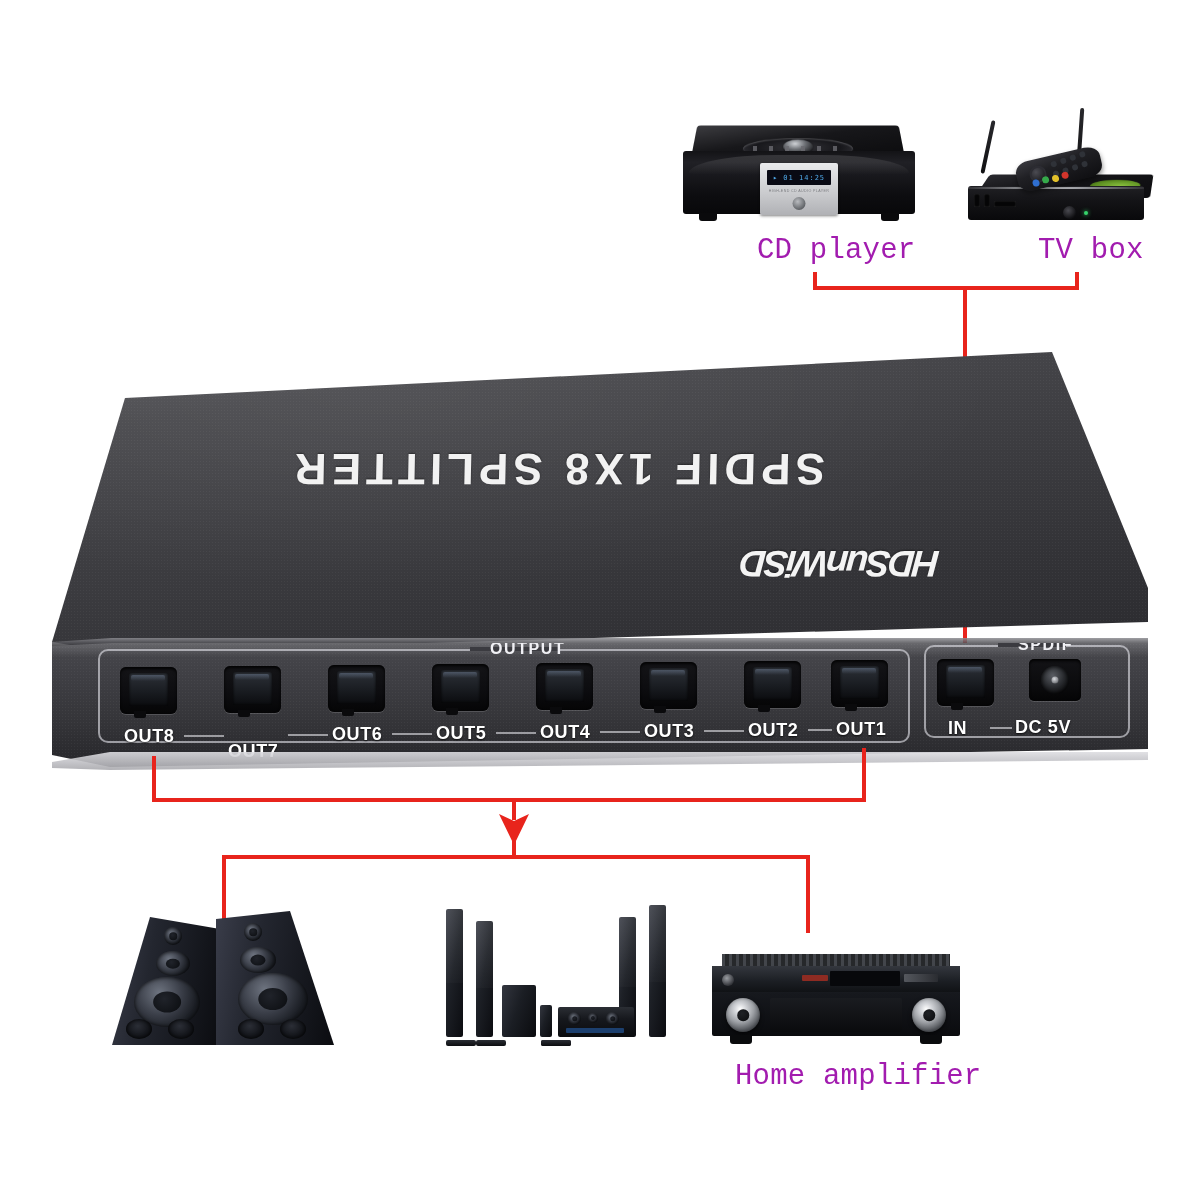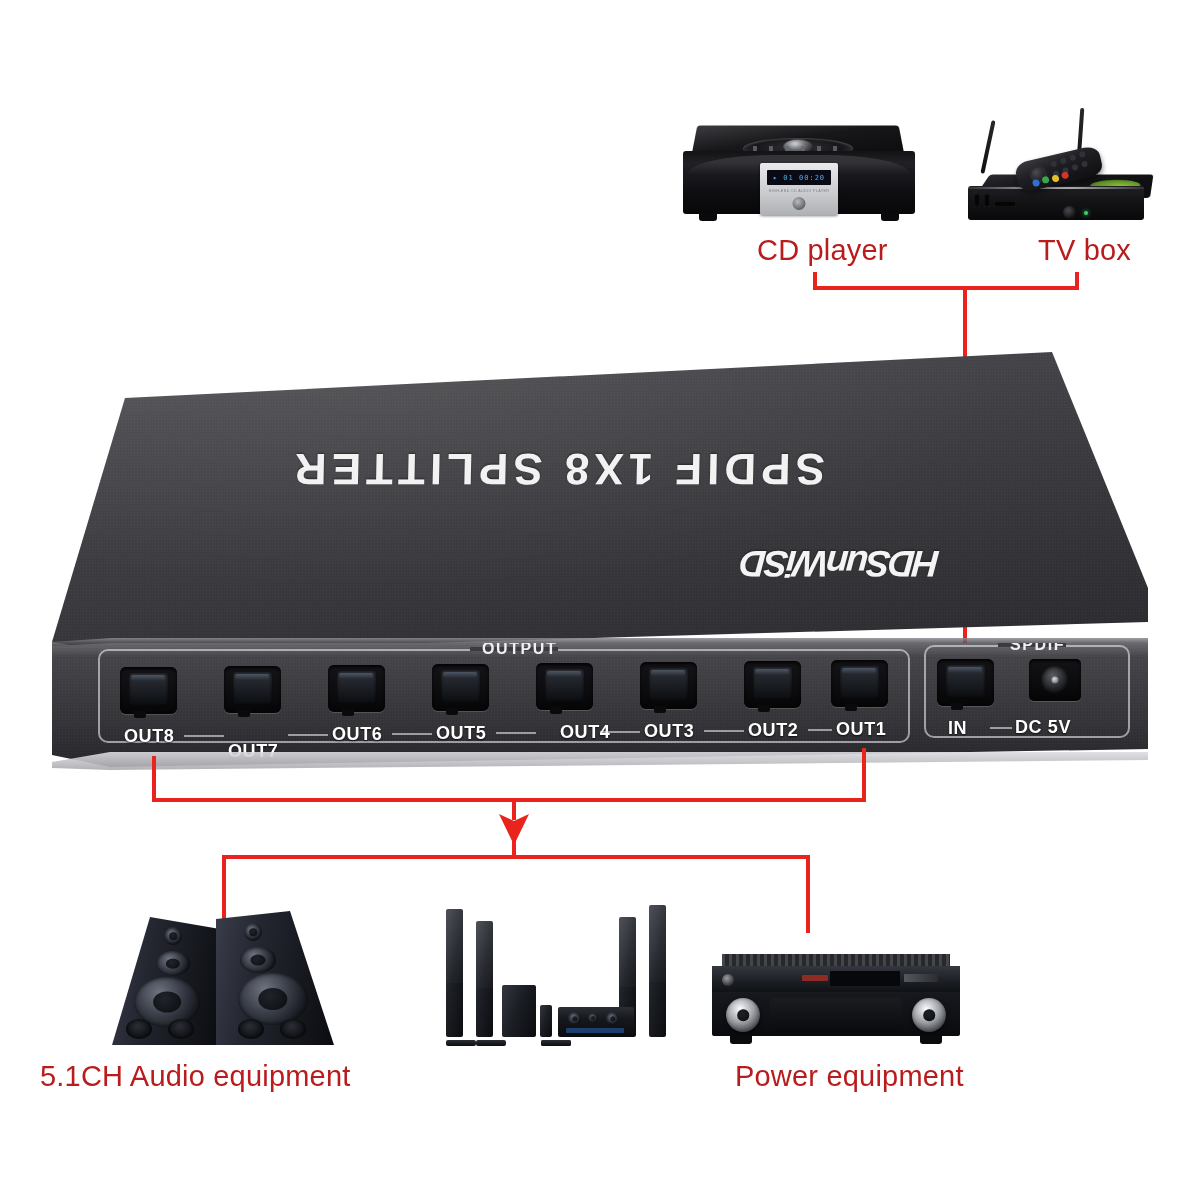--- a/index.html
+++ b/index.html
@@ -10,22 +10,22 @@
     font-family:"Liberation Sans", sans-serif;
     overflow:hidden;
     position:relative;
   }
   #stage { position:absolute; inset:0; }
 
   
   .abs { position:absolute; }
   .redline { position:absolute; background:#e8241c; }
   .caption {
-    position:absolute; color:#b91c1c; font-size:29px;
-    font-family:Liberation Sans, sans-serif; white-space:nowrap;
+    position:absolute; color:#a21caf; font-size:29px;
+    font-family:Liberation Mono, monospace; white-space:nowrap;
     letter-spacing:.2px;
   }
 
   
   #cd-player { position:absolute; left:683px; top:118px; width:232px; height:112px; }
   .cd-topface{
     position:absolute; left:8px; top:0; width:214px; height:40px;
     background:linear-gradient(170deg,#3c3c40 0%, #17171a 45%, #0b0b0d 100%);
     border-radius:4px 4px 0 0;
     transform:perspective(320px) rotateX(30deg);
@@ -202,21 +202,21 @@
   }
 
   
   .silk{
     position:absolute; border:2px solid rgba(226,226,232,.62);
     border-radius:10px;
   }
   .silk-label{
     position:absolute; color:#f0f0f4; font-size:16px; font-weight:bold;
     letter-spacing:1.6px; background:transparent; padding:0 6px;
-    font-family:"Liberation Sans", sans-serif; white-space:nowrap;
+    font-family:"Liberation Sans", sans-serif; white-space:nowrap;margin-left:8px;
   }
   .silk-mask{ position:absolute; height:4px; background:#3b3b40; }
 
   .port{
     position:absolute; width:57px; height:47px;
     background:linear-gradient(180deg,#141417 0%, #0c0c0f 60%, #050506 100%);
     border-radius:6px;
     box-shadow: inset 0 2px 3px rgba(0,0,0,.9),
                 0 1px 0 rgba(255,255,255,.15);
   }
@@ -332,21 +332,21 @@
   <div id="cd-player">
     <div class="cd-topface">
       <div class="cd-tray"></div>
       <div class="cd-spindle"></div>
     </div>
     <div class="cd-body">
       <div class="cd-gloss"></div>
       <div class="cd-ctlrow"></div>
       <div class="cd-panel">
         <div class="cd-display">
-          <span class="cd-disp-txt">▸ 01  00:20</span>
+          <span class="cd-disp-txt">▸ 01  14:25</span>
         </div>
         <div class="cd-subtxt">HIGH-END CD AUDIO PLAYER</div>
         <div class="cd-knob"></div>
       </div>
       <div class="cd-foot" style="left:16px;"></div>
       <div class="cd-foot" style="right:16px;"></div>
     </div>
   </div>
   <div class="caption" style="left:757px; top:234px;">CD player</div>
 
@@ -463,21 +463,21 @@
       </div>
       <div class="dcjack" style="left:977px; top:16px;">
         <div class="dcjack-ring"></div>
         <div class="dcjack-pin"></div>
       </div>
 
       <div class="portlabel" style="left:72px;  top:83px;">OUT8</div>
       <div class="portlabel" style="left:176px; top:98px;">OUT7</div>
       <div class="portlabel" style="left:280px; top:81px;">OUT6</div>
       <div class="portlabel" style="left:384px; top:80px;">OUT5</div>
-      <div class="portlabel" style="left:488px; top:79px;margin-left:20px;">OUT4</div>
+      <div class="portlabel" style="left:488px; top:79px;">OUT4</div>
       <div class="portlabel" style="left:592px; top:78px;">OUT3</div>
       <div class="portlabel" style="left:696px; top:77px;">OUT2</div>
       <div class="portlabel" style="left:784px; top:76px;">OUT1</div>
       <div class="portlabel" style="left:896px; top:75px;">IN</div>
       <div class="portlabel" style="left:963px; top:74px;">DC  5V</div>
 
       <div class="dashline" style="left:132px; top:92px;  width:40px;"></div>
       <div class="dashline" style="left:236px; top:91px;  width:40px;"></div>
       <div class="dashline" style="left:340px; top:90px;  width:40px;"></div>
       <div class="dashline" style="left:444px; top:89px;  width:40px;"></div>
@@ -513,21 +513,20 @@
     </div>
     <div class="spk" style="right:4px; bottom:0; width:118px; height:134px;
          clip-path:polygon(0px 8px, 74px 0px, 118px 134px, 0px 134px);">
       <div class="driver" style="left:28px; top:12px;  width:18px; height:18px;"></div>
       <div class="driver" style="left:24px; top:36px;  width:36px; height:26px;"></div>
       <div class="driver" style="left:22px; top:62px;  width:70px; height:52px;"></div>
       <div class="port-hole" style="left:22px; bottom:6px; width:26px; height:20px;"></div>
       <div class="port-hole" style="left:64px; bottom:6px; width:26px; height:20px;"></div>
     </div>
   </div>
-  <div class="caption" style="left:40px; top:1060px;">5.1CH Audio equipment</div>
 
   <div class="abs" style="left:440px; top:898px; width:232px; height:148px;">
     <div class="tower" style="left:6px;   height:128px;">
         <div class="tower-gloss"></div>
       </div>
     <div class="tower-base" style="left:21px;"></div>
     <div class="tower" style="left:36px;  height:116px;">
         <div class="tower-gloss"></div>
       </div>
     <div class="tower-base" style="left:51px;"></div>
@@ -563,15 +562,15 @@
              background:linear-gradient(90deg,#55585e,#2a2c31); border-radius:1px;"></div>
       </div>
       <div class="knob-big" style="left:14px; top:32px; width:34px; height:34px;"></div>
       <div class="knob-big" style="right:14px; top:32px; width:34px; height:34px;"></div>
       <div class="abs" style="left:58px; top:32px; width:132px; height:34px;
            background:linear-gradient(180deg,#1a1c20,#0a0b0d); border-radius:2px;"></div>
     </div>
     <div class="abs" style="left:18px; bottom:0; width:22px; height:9px; background:#0a0b0d; border-radius:0 0 3px 3px;"></div>
     <div class="abs" style="right:18px; bottom:0; width:22px; height:9px; background:#0a0b0d; border-radius:0 0 3px 3px;"></div>
   </div>
-  <div class="caption" style="left:735px; top:1060px;">Power equipment</div>
+  <div class="caption" style="left:735px; top:1060px;">Home amplifier</div>
 
 </div>
 
 </body></html>

